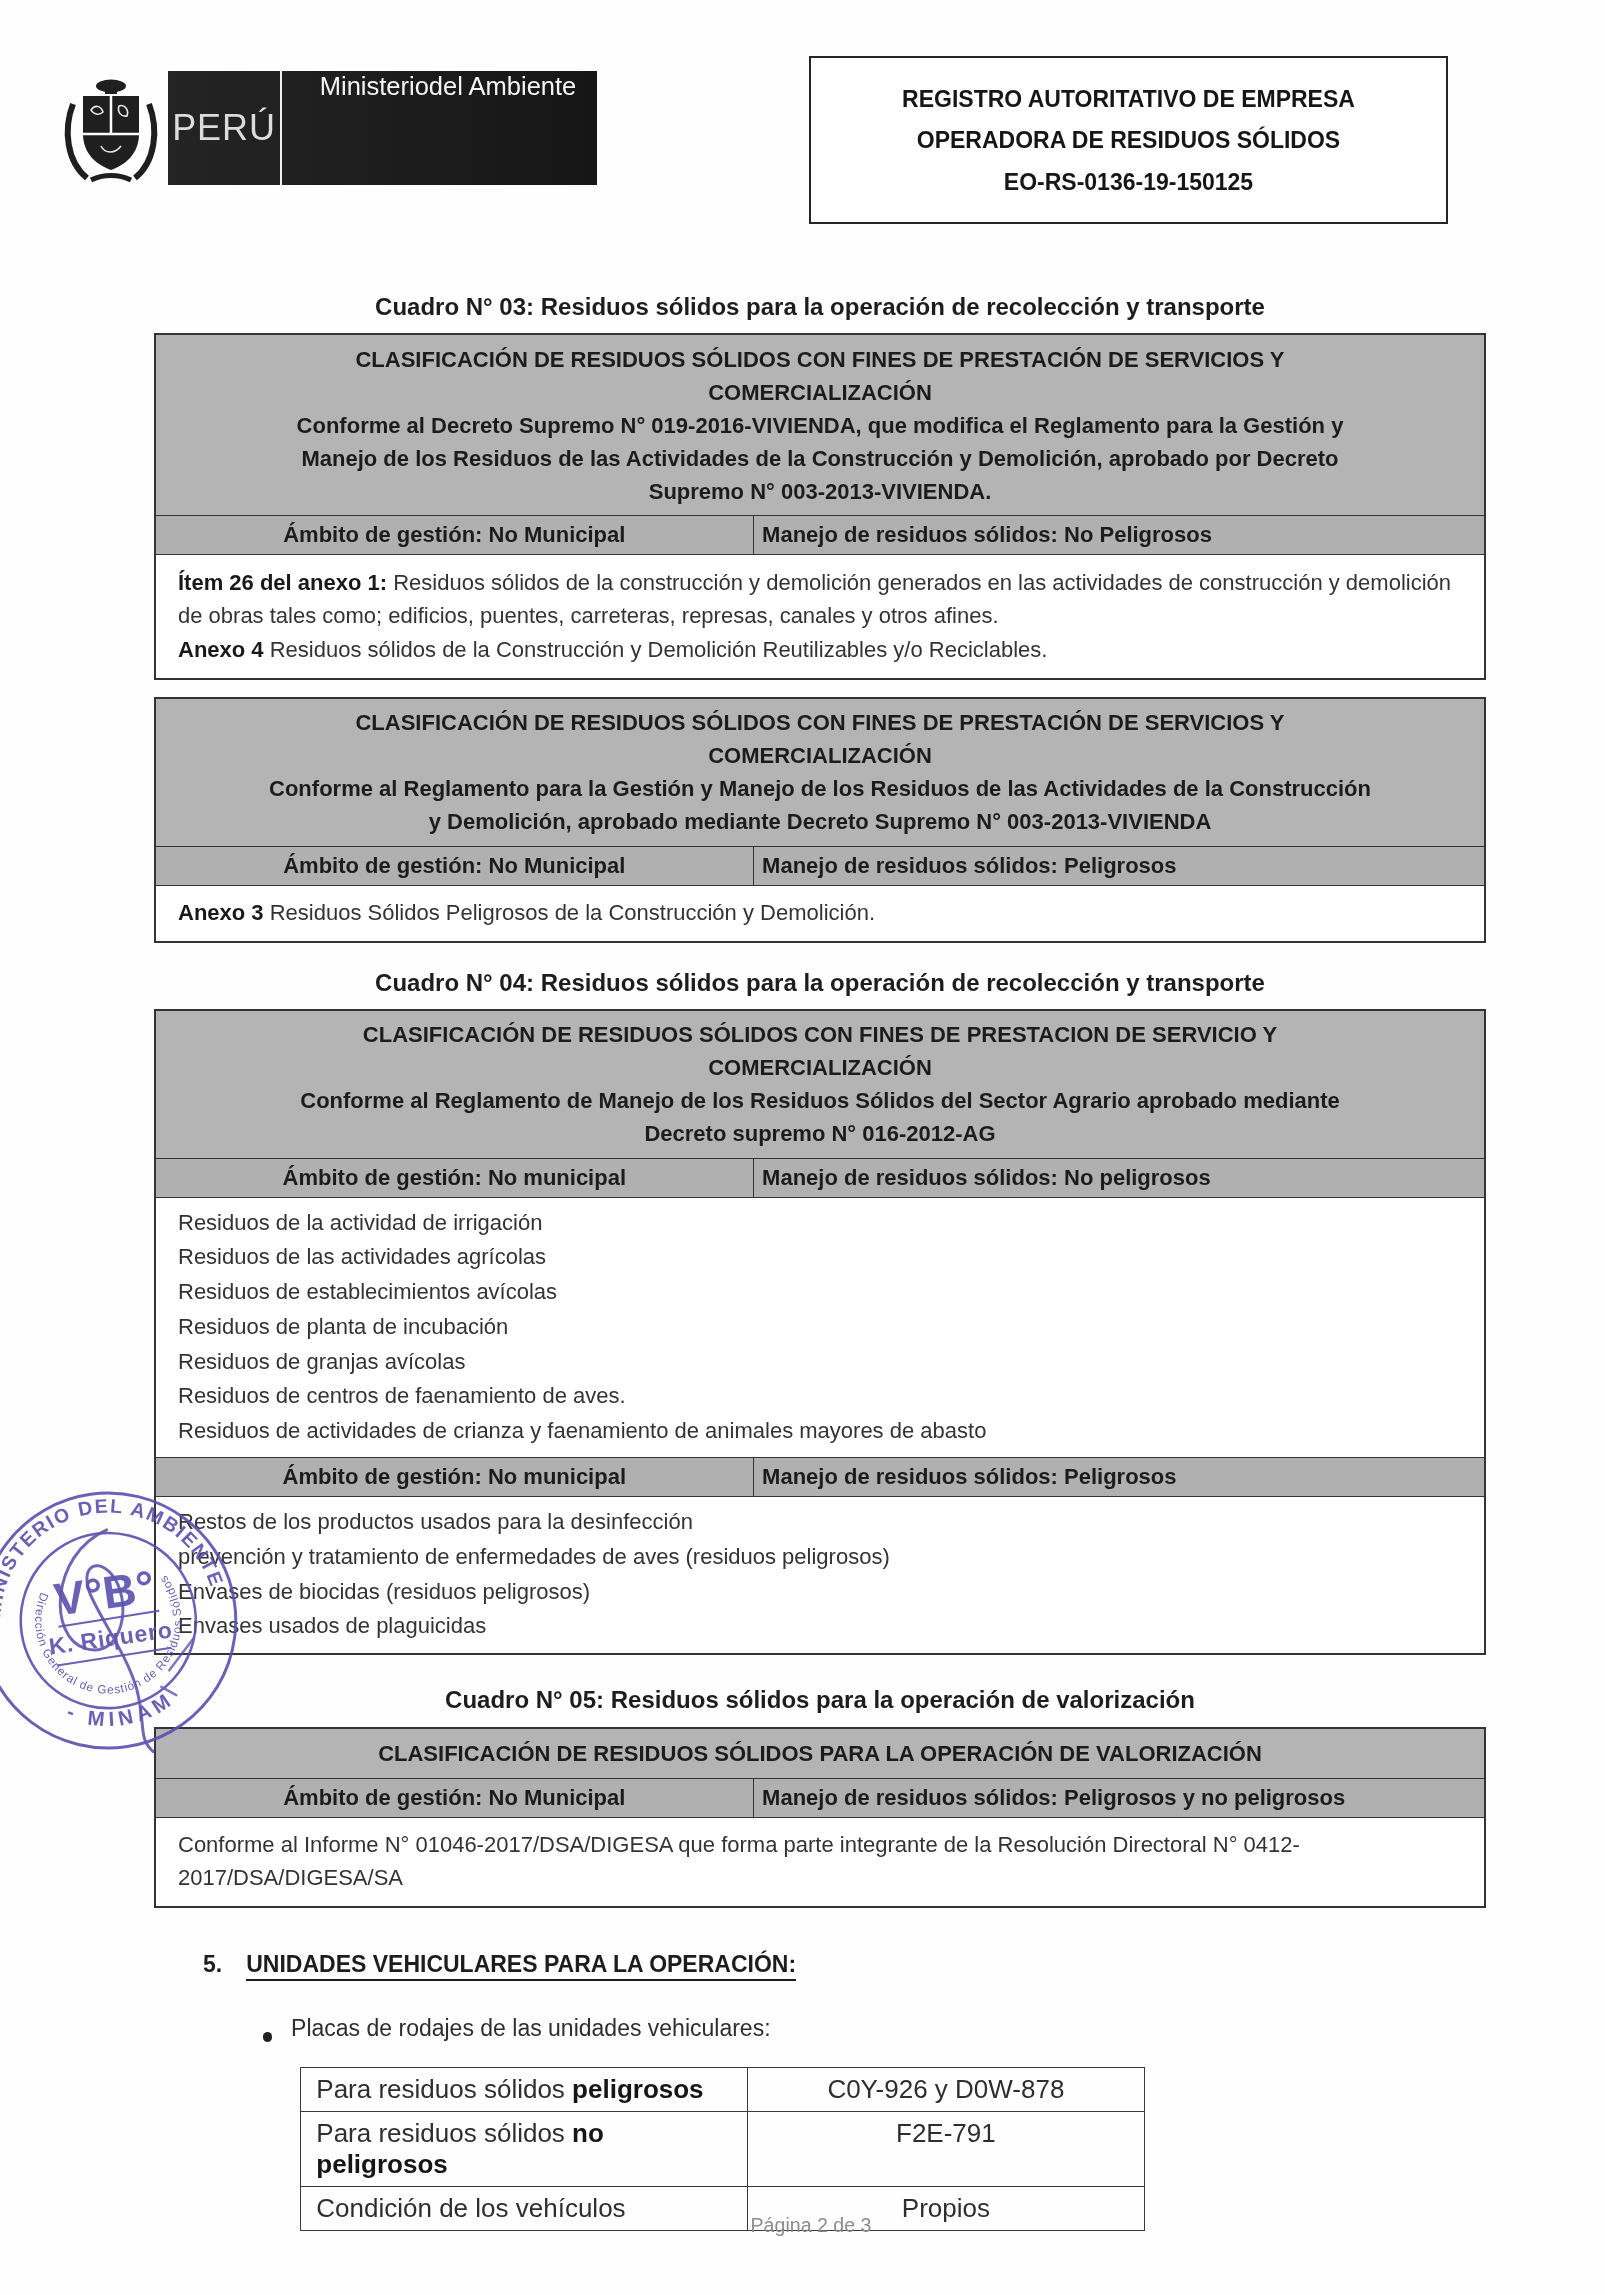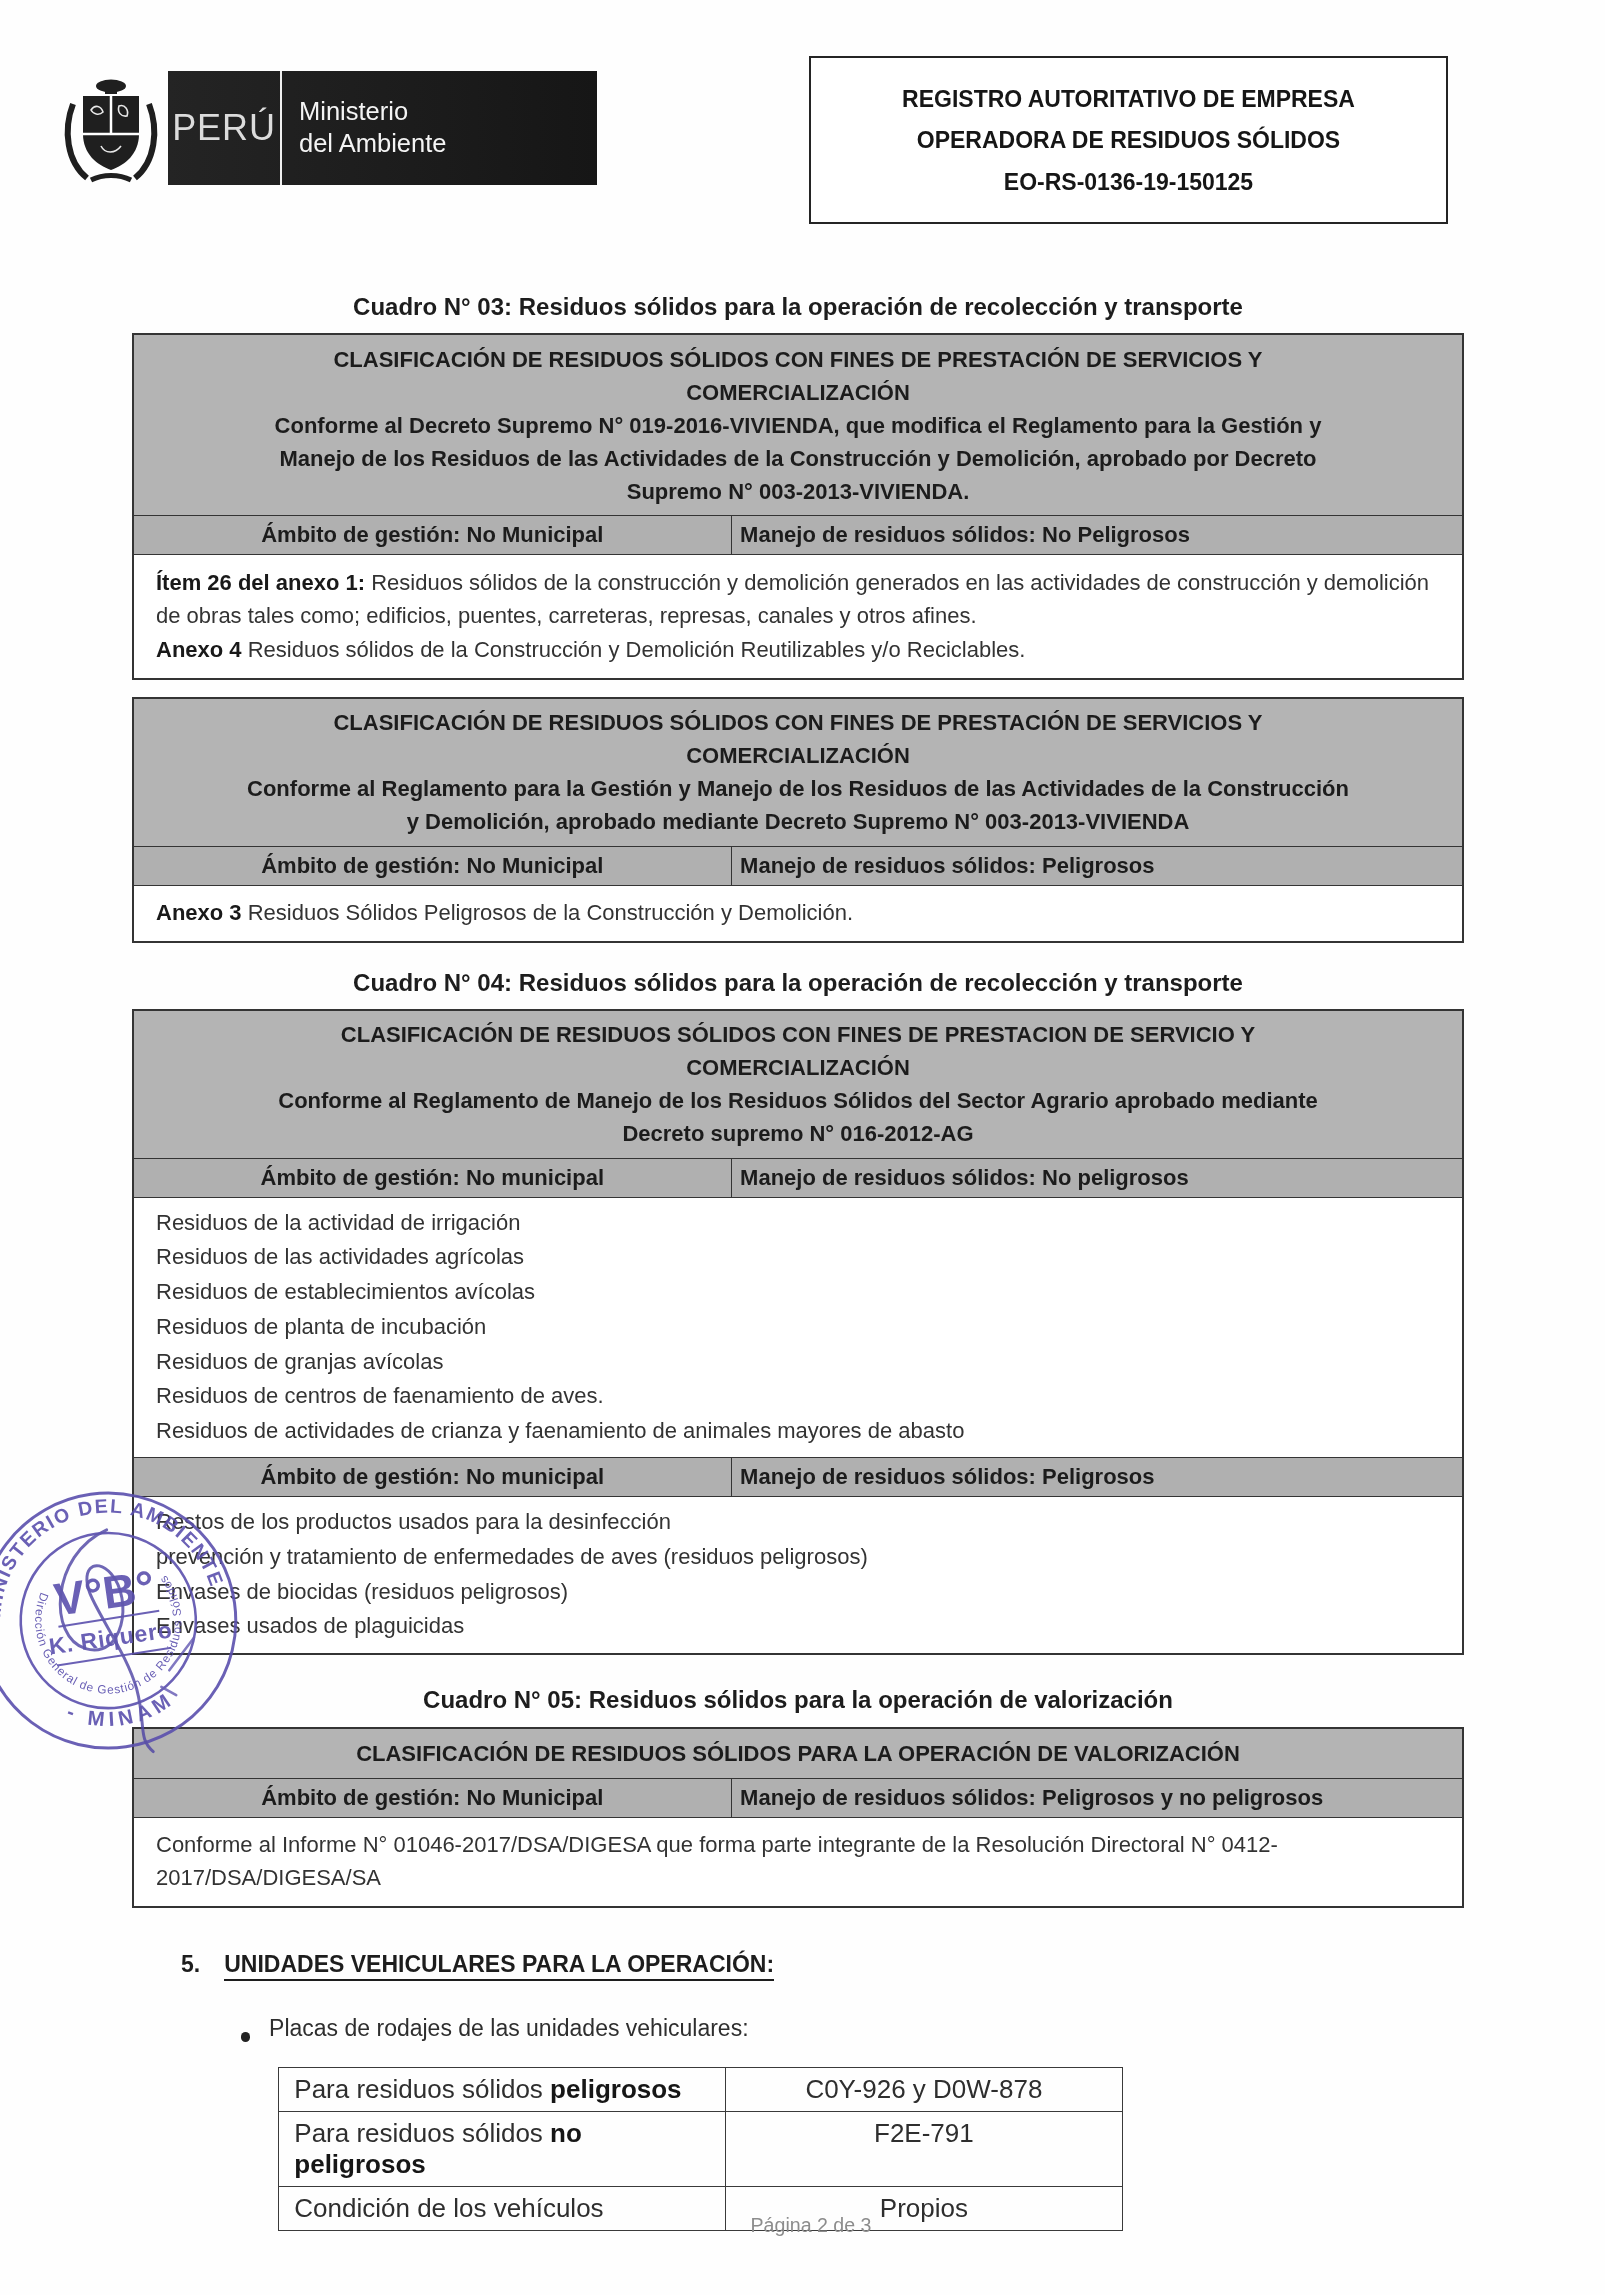--- a/index.html
+++ b/index.html
@@ -13,31 +13,31 @@
   .coat { position:absolute; left:61px; top:75px; width:100px; height:114px; }
   .gov-box {
     position:absolute; left:168px; top:71px; width:429px; height:114px;
     background:linear-gradient(90deg,#242424,#161616); display:flex; align-items:stretch;
   }
   .gov-box .peru {
     width:114px; display:flex; align-items:center; justify-content:center;
     color:#dcdcdc; font-size:36px; letter-spacing:0.9px; border-right:2.6px solid #f0f0f0;
   }
   .gov-box .ministry {
-    flex:1; display:flex; flex-direction:column; justify-content:center;
+    flex:1; display:flex; justify-content:center;
     padding-left:17px; color:#f4f4f4; font-size:25.5px; line-height:1.25;
   }
   .reg-box {
     position:absolute; left:809px; top:56px; width:639px;
     border:2.6px solid #242424; background:#fff;
     text-align:center; font-weight:700; font-size:23px; line-height:1.8;
     padding:21px 10.2px 18.7px; color:#161616;
   }
   
-  .content { position:absolute; left:132px; top:293px; width:1332px; }
+  .content { position:absolute; left:154px; top:293px; width:1332px; }
   .cuadro-title { text-align:center; font-weight:700; font-size:24px; color:#1d1d1d; }
   .t03 { margin-bottom:12px; }
   .t04 { margin:25.5px 0 12px; }
   .t05 { margin:31px 0 13.6px; }
   .tbl { border:2.6px solid #343434; background:#fff; }
   .tbl-head {
     background:#b4b4b4; border-bottom:1.7px solid #343434;
     text-align:center; font-weight:700; font-size:22px; line-height:1.5;
     padding:7.7px 25.5px; color:#1c1c1c;
   }

